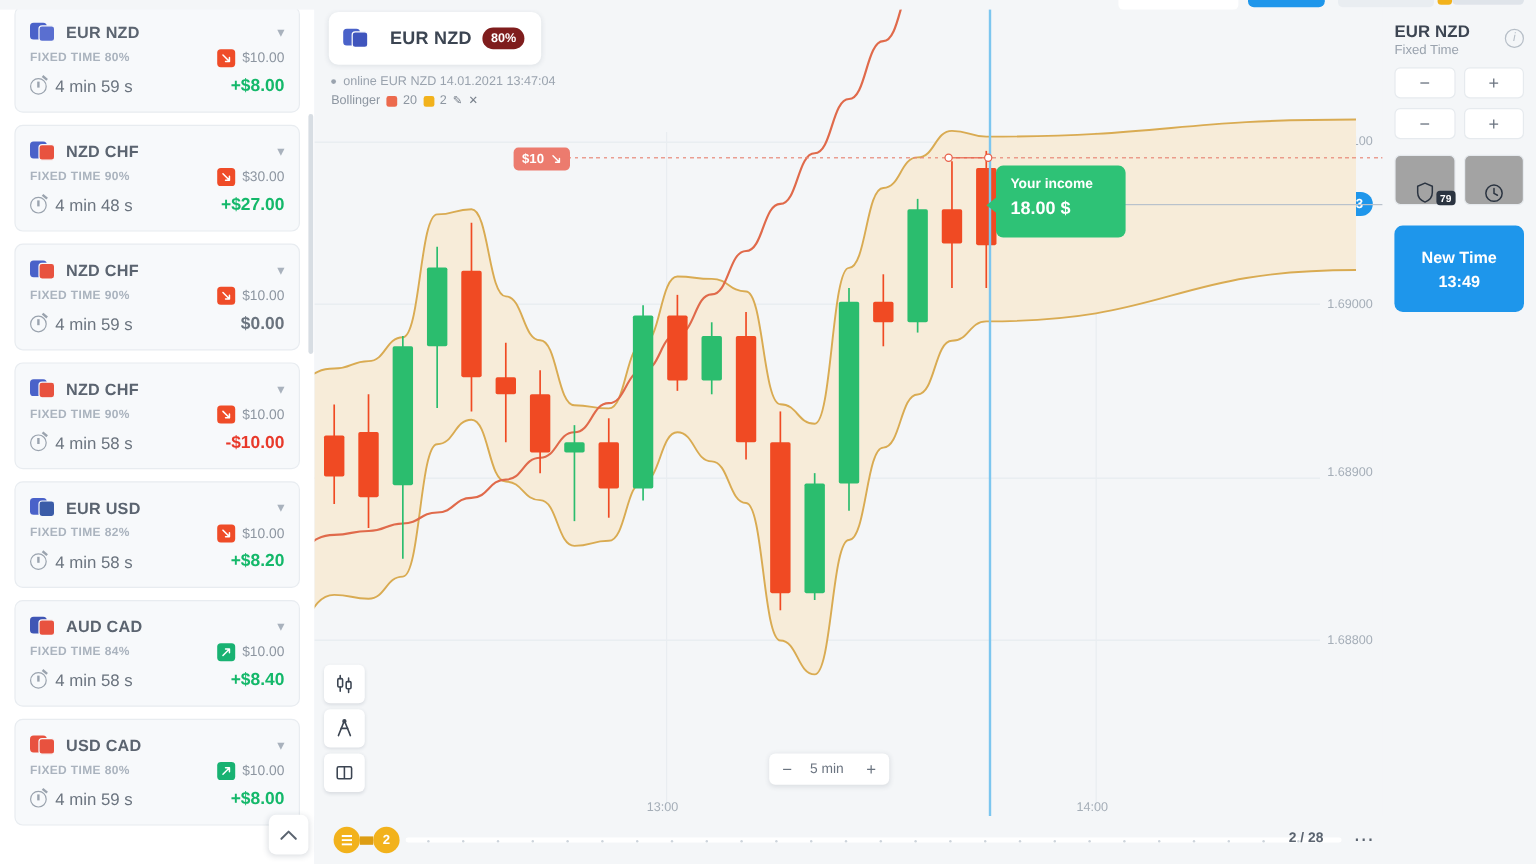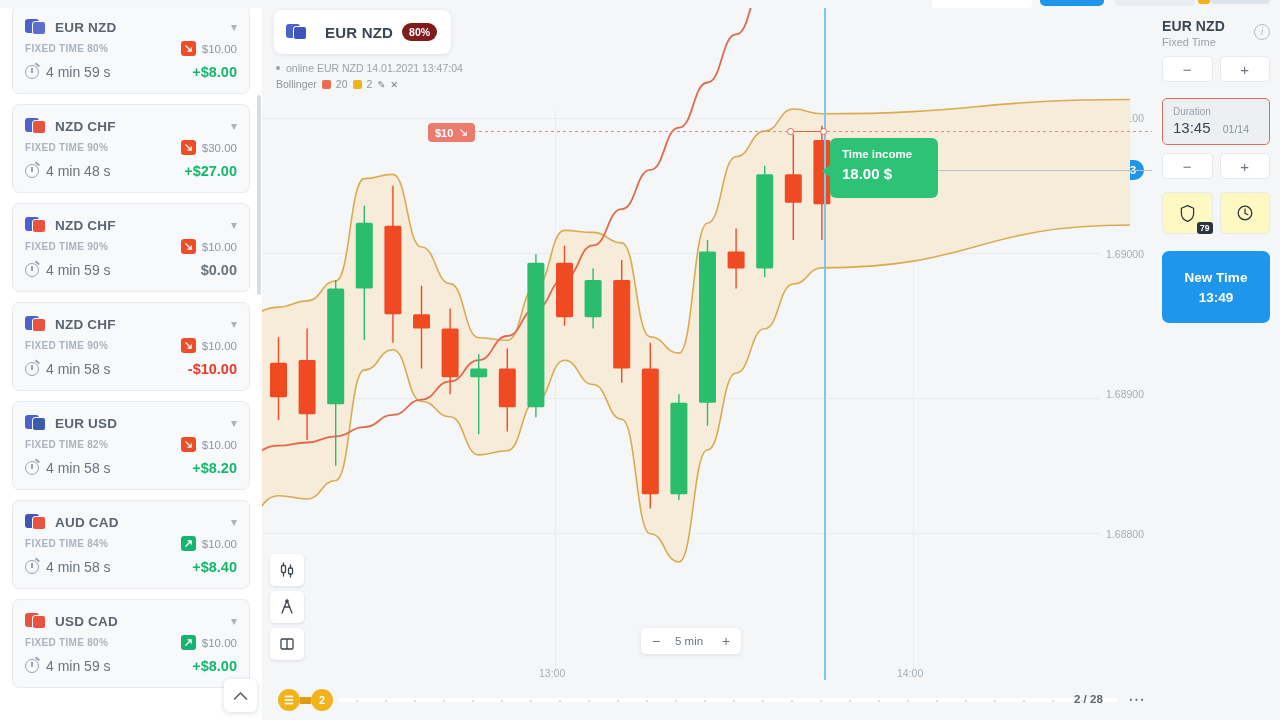--- a/index.html
+++ b/index.html
@@ -131,22 +131,22 @@
              border-radius:50%; color:#b6bec7; font-size:10px; text-align:center; line-height:13px; font-style:italic; }
   .field { margin-top:16px; background:#e9edf1; border-radius:5px; padding:7px 10px 8px 10px; }
   .field.dur { background:#edf0f3; border:1.3px solid #e06b5b; }
   .field .lab { font-size:10px; color:#98a1ab; }
   .field .val { font-size:15px; color:#3c4552; margin-top:2px; }
   .field .val .sm { font-size:10.5px; color:#8d96a1; margin-left:8px; }
   .steppers { display:flex; gap:7px; margin-top:8px; }
   .step-btn { flex:1; height:26px; background:#fff; border:1px solid #e6eaee; border-radius:5px;
               display:flex; align-items:center; justify-content:center; font-size:15px; color:#6b7480; }
   .icon-row { display:flex; gap:7px; margin-top:13px; }
-  .icon-btn { position:relative; flex:1; height:42px; background:#fef9c3; border:1px solid #e6eaee; border-radius:5px;
-              display:flex; align-items:center; justify-content:center; }
+  .icon-btn { position:relative; flex:1; height:42px; background:#a3a3a3; border:1px solid #e6eaee; border-radius:5px;
+              display:flex; align-items:flex-end; justify-content:center; }
   .icon-badge { position:absolute; right:-1px; bottom:-1px; background:#2b3441; color:#fff; font-size:8.5px;
                 font-weight:700; border-radius:3px; padding:1px 3px; }
   .buy-btn { margin-top:17px; height:72px; background:#1e96eb; border-radius:7px; color:#fff;
              display:flex; flex-direction:column; align-items:center; justify-content:center; gap:5px; }
   .buy-btn .l1 { font-size:13.5px; font-weight:700; }
   .buy-btn .l2 { font-size:13.5px; font-weight:700; }
 
   
   .bottom-bar { position:absolute; left:262px; bottom:0; width:1018px; height:40px; background:#f4f6f8; z-index:22; }
   .bb-widget { position:absolute; left:16px; top:9px; display:flex; align-items:center; }
@@ -496,21 +496,21 @@
     <div class="deal-bracket"></div>
     <div class="deal-dot" style="left:525px;top:128px"></div>
     <div class="deal-dot" style="left:558px;top:128px"></div>
 
     <div class="price-line"></div>
 
     <div class="cursor-line"></div>
 
     <div class="tip-arrow"></div>
     <div class="income-tip">
-      <div class="t1">Time income</div>
+      <div class="t1">Your income</div>
       <div class="t2">18.00 $</div>
     </div>
 
     <div class="price-axis">
       <div class="pa-label" style="top:112px">1.69100</div>
       <div class="pa-label" style="top:248px">1.69000</div>
       <div class="pa-label" style="top:388px">1.68900</div>
       <div class="pa-label" style="top:528px">1.68800</div>
       <div class="cur-price">1.69063</div>
     </div>
@@ -552,27 +552,20 @@
   <div class="rpanel">
     <div class="rp-title">EUR NZD</div>
     <div class="rp-sub">Fixed Time</div>
     <div class="rp-info">i</div>
 
     <div class="steppers">
       <div class="step-btn">−</div>
       <div class="step-btn">+</div>
     </div>
 
-    <div class="field dur">
-      <div class="lab">Duration</div>
-      <div class="val">
-        <span>13:45</span>
-        <span class="sm">01/14</span>
-      </div>
-    </div>
     <div class="steppers">
       <div class="step-btn">−</div>
       <div class="step-btn">+</div>
     </div>
 
     <div class="icon-row">
       <div class="icon-btn">
         <svg width="17" height="19" viewBox="0 0 17 19">
           <path d="M8.5 1.6 L14.6 4.2 V9.5 C14.6 13.4 11.8 16.2 8.5 17.4 C5.2 16.2 2.4 13.4 2.4 9.5 V4.2 Z" fill="none" stroke="#2b3441" stroke-width="1.25" stroke-linejoin="round"></path>
         </svg>

